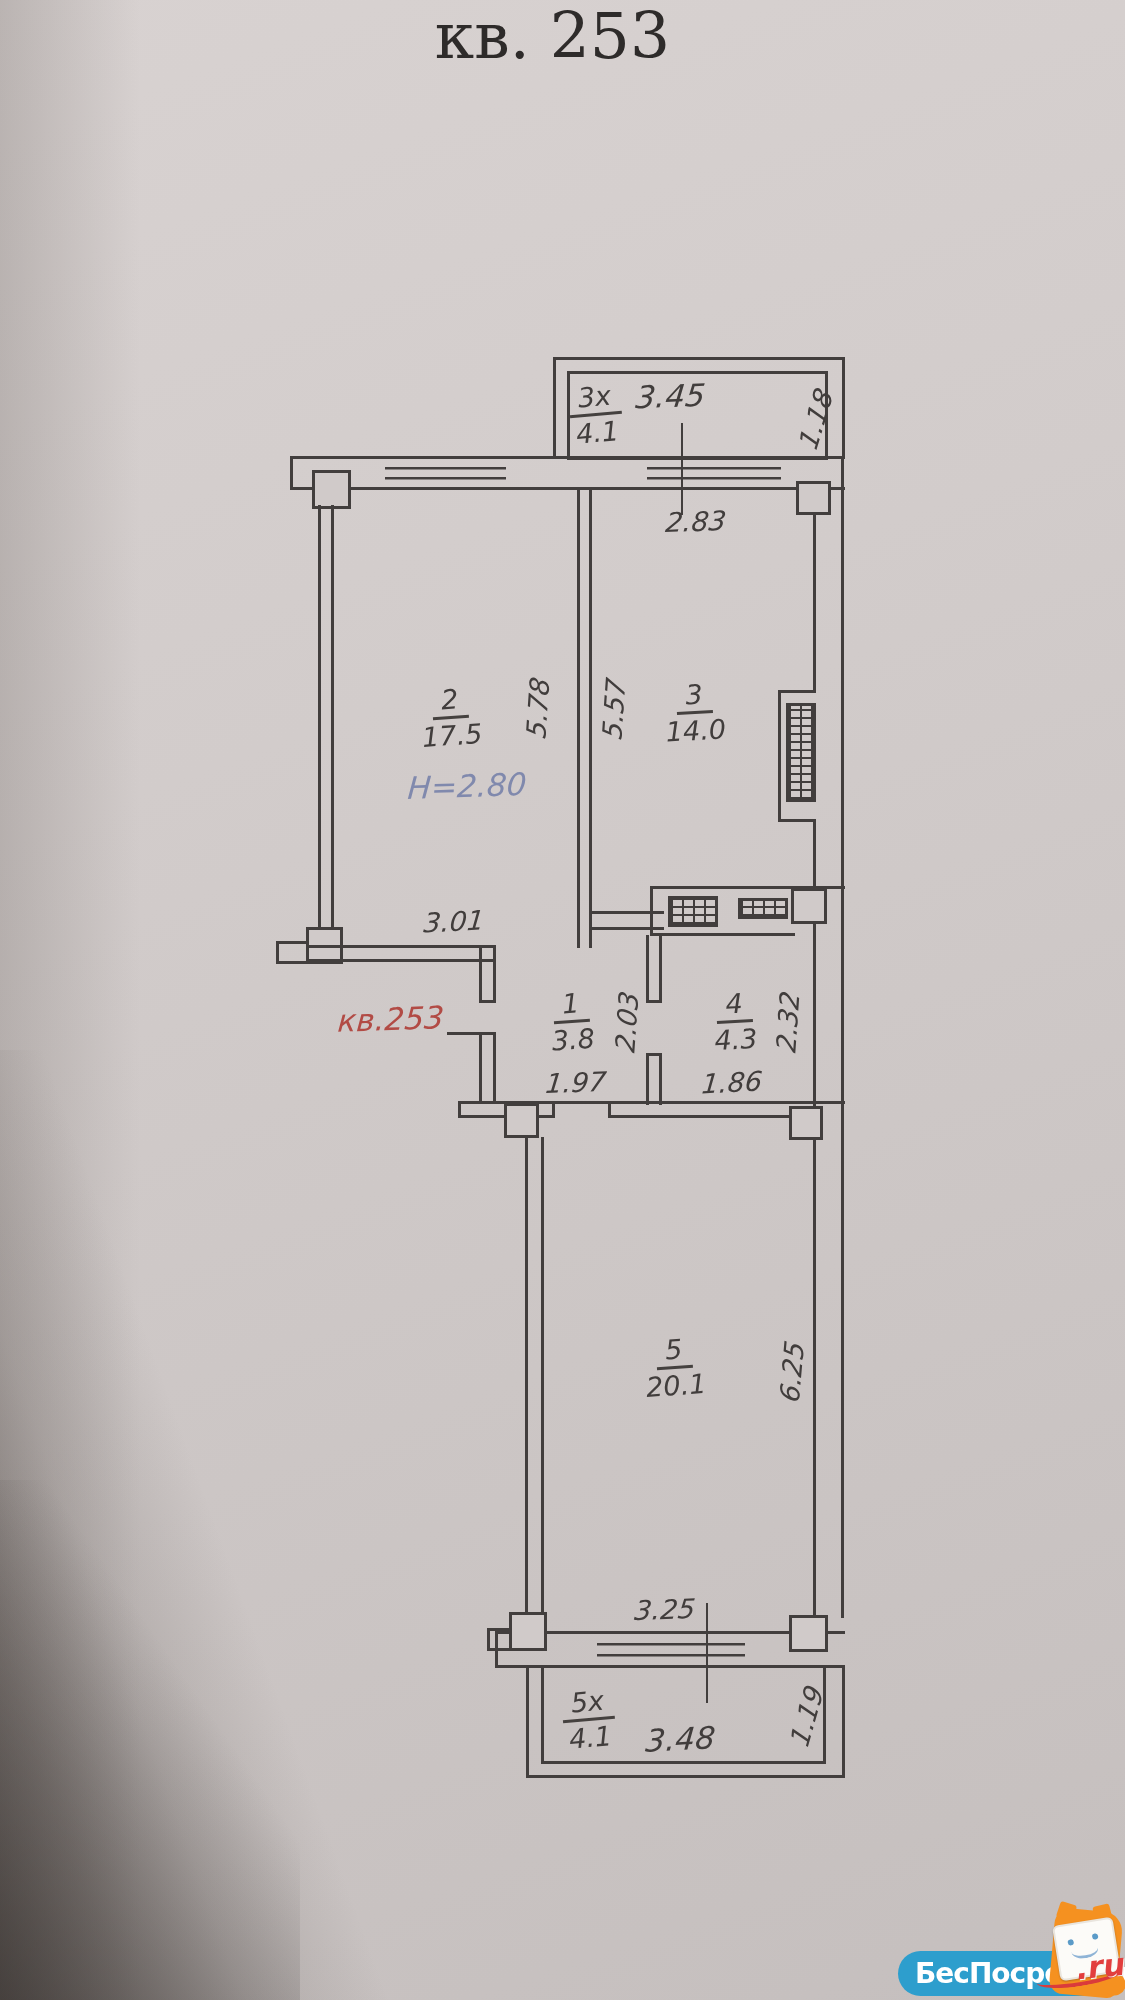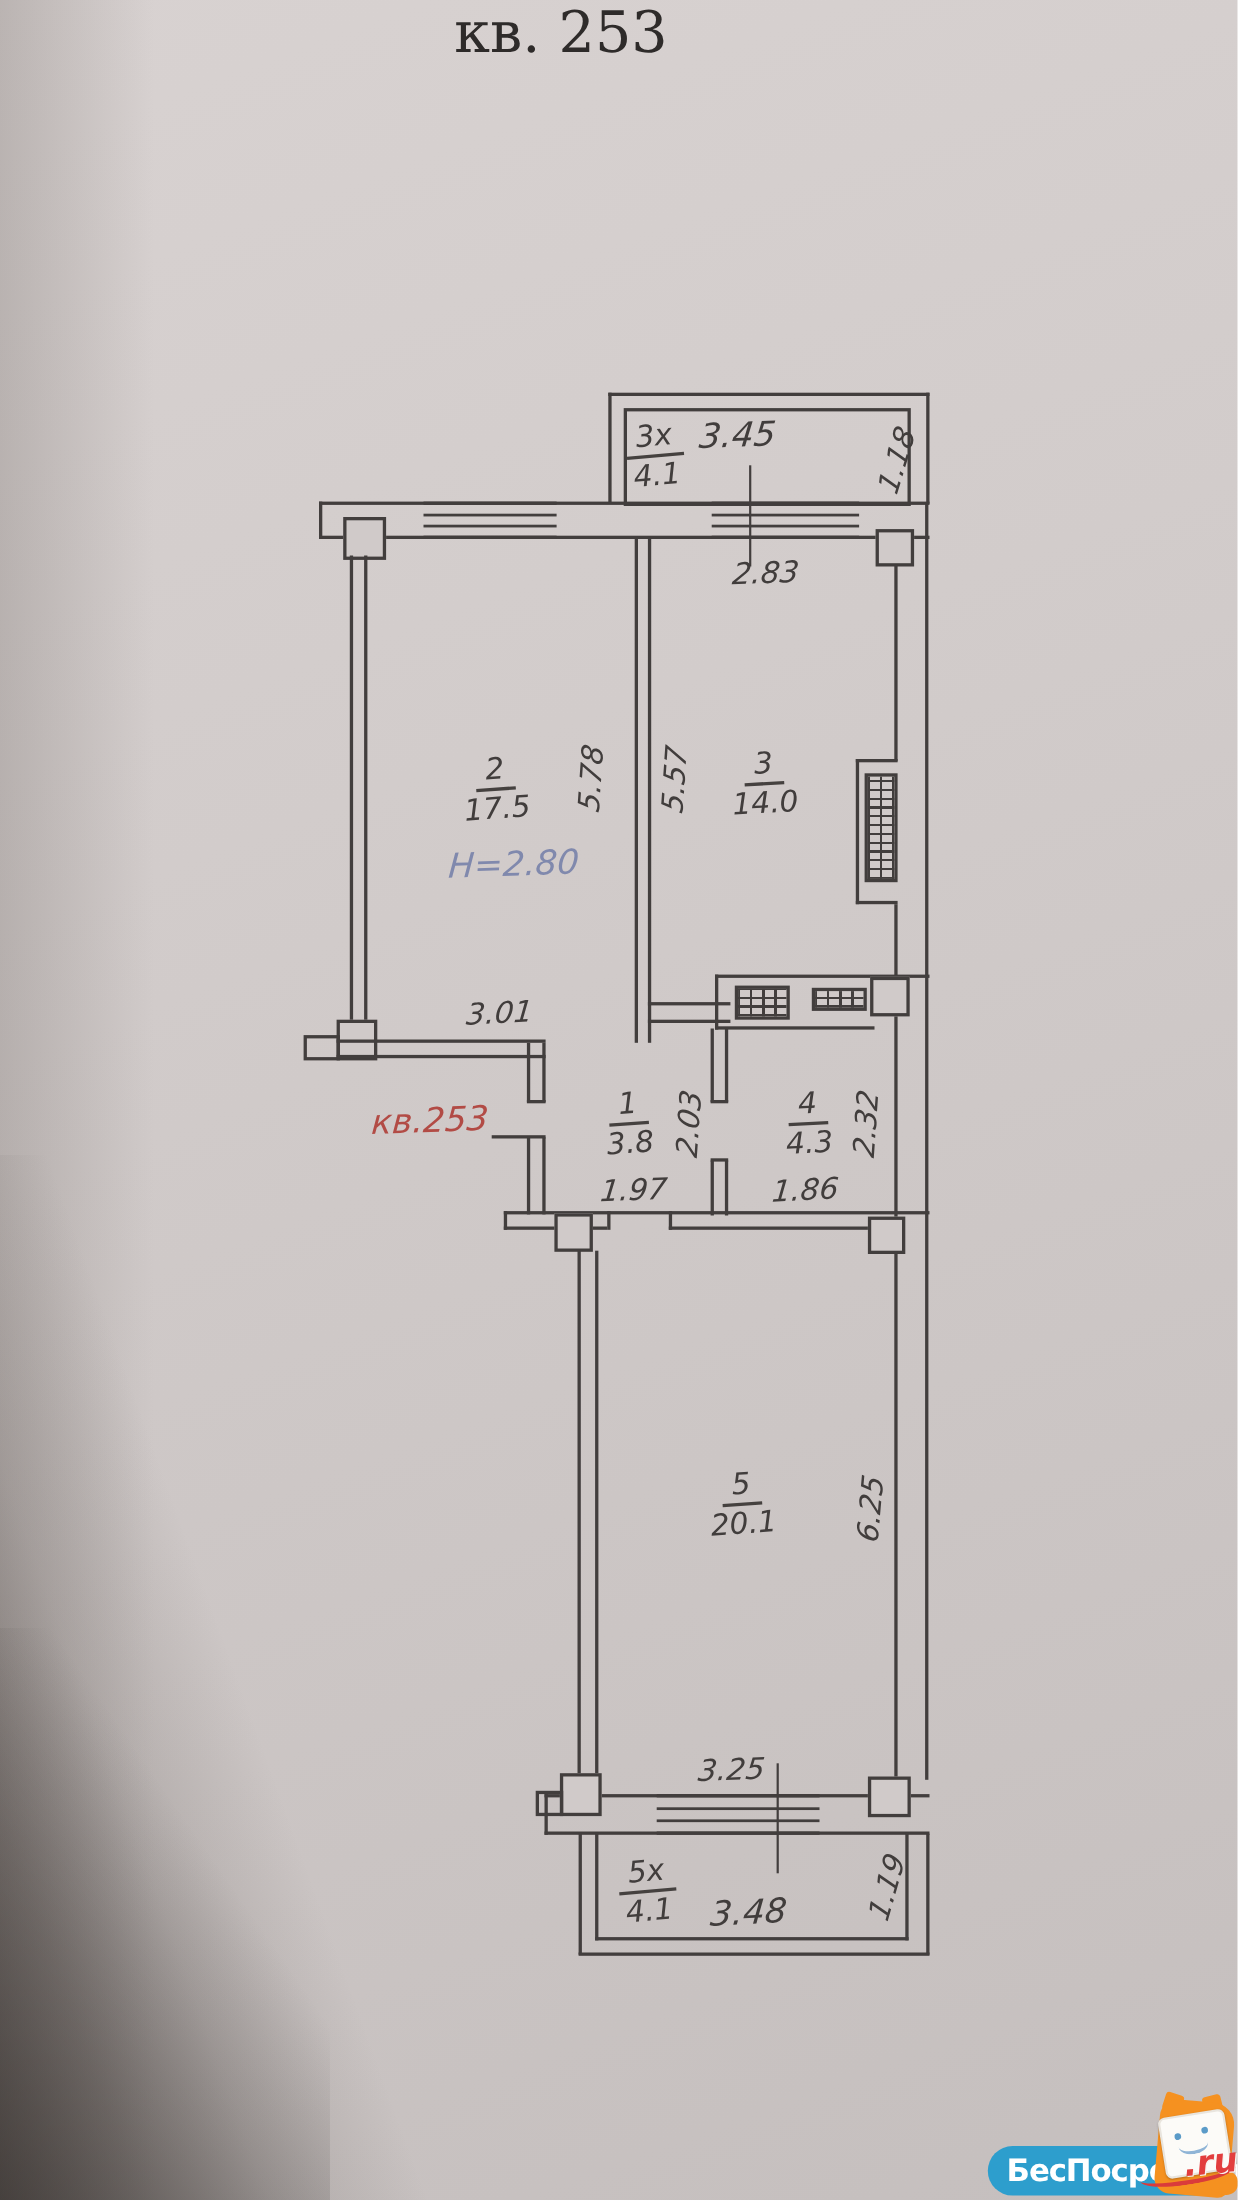--- a/index.html
+++ b/index.html
@@ -13,22 +13,22 @@
           background: linear-gradient(#423e3d,#423e3d) 0 31%/100% 2.5px no-repeat,
                       linear-gradient(#423e3d,#423e3d) 0 69%/100% 2.5px no-repeat; }
   .vent { position:absolute; box-sizing:border-box; border:3px solid #423e3d;
           background-image: repeating-linear-gradient(90deg, #423e3d 0 2px, transparent 2px 11px),
                             repeating-linear-gradient(0deg, #423e3d 0 2px, transparent 2px 8px); }
   .dim  { position:absolute; color:#413d3c; font-style:italic; font-size:27px; line-height:1;
           text-align:center; transform:skewX(-8deg); white-space:nowrap; }
   .frac { position:absolute; text-align:center; color:#413d3c; font-style:italic; font-size:27px; line-height:1.05; }
   .frac .num { display:inline-block; padding:0 9px 2px; border-bottom:3px solid #45413f; }
   .frac .den { display:block; padding-top:3px; }
-  .title { position:absolute; left:350px; top:0px; width:320px; text-align:center;
-           font-family:"DejaVu Serif", serif; font-size:52px; color:#2e2b2a; }
+  .title { position:absolute; left:350px; top:0px; width:320px; text-align:right;
+           font-family:"DejaVu Serif", serif; font-size:63px; color:#2e2b2a; }
   .note-blue { position:absolute; font-style:italic; font-size:31px; transform:skewX(-6deg) rotate(-2deg); }
   .mark-red  { position:absolute; font-style:italic; font-size:31px; transform:skewX(-6deg) rotate(-2deg); }
   .shadow, .vig { position:absolute; pointer-events:none; }
   .wm-pill { position:absolute; left:898px; top:1951px; width:212px; height:45px; background:#2d9ecd;
              border-radius:23px; color:#fff; font-weight:bold; font-size:28px; line-height:45px;
              padding-left:17px; box-sizing:border-box; letter-spacing:-1px; }
   .wm-tld  { position:absolute; left:1076px; top:1948px; font-weight:bold; font-style:italic; font-size:31px;
              color:#e23e3e; transform:rotate(-6deg); text-shadow:1px 1px 0 #f7f3ef; }
 </style>
 </head>

